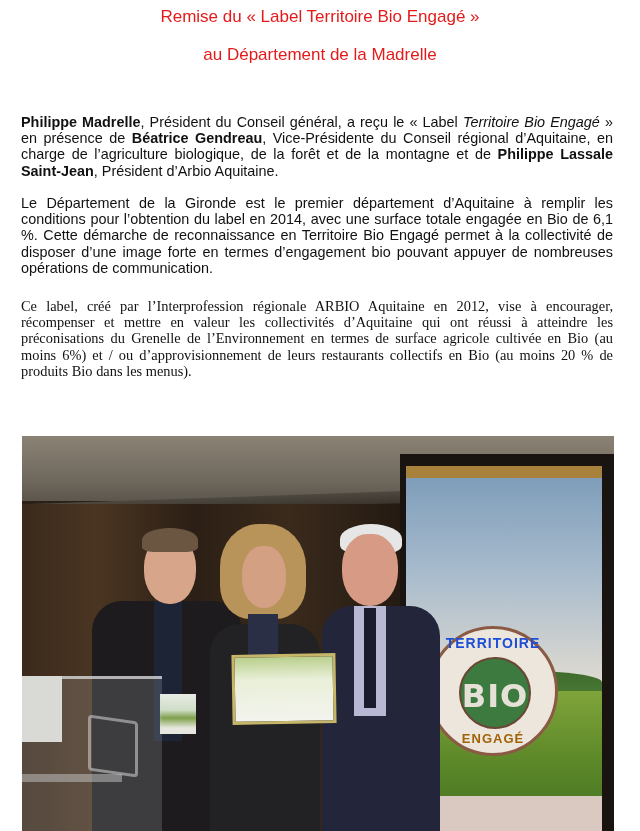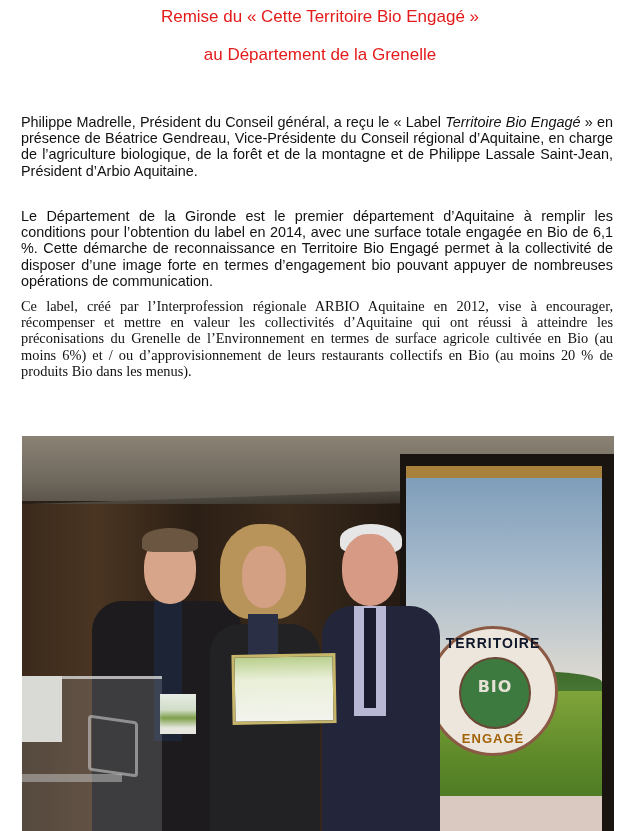--- a/index.html
+++ b/index.html
@@ -5,23 +5,23 @@
   html, body { margin: 0; padding: 0; background: #ffffff; }
   body { width: 640px; height: 831px; position: relative; overflow: hidden;
          font-family: "Liberation Sans", sans-serif; color: #111; }
   .title { position: absolute; left: 0; width: 640px; text-align: center;
            color: #e31b1b; font-size: 17px; line-height: 20px; }
   .t1 { top: 7px; }
   .t2 { top: 45px; }
   .para { position: absolute; left: 21px; width: 592px; font-size: 14.4px;
           line-height: 16.2px; text-align: justify; color: #111; }
   .p1 { top: 114px; }
-  .p2 { top: 208px; }
+  .p2 { top: 195px; }
   .p3 { top: 298px; font-family: Liberation Serif, serif; }
-  .para b { font-weight: normal; }
+  .para b { font-weight: bold; }
   .para i { font-style: italic; }
 
   
   .photo { position: absolute; left: 22px; top: 436px; width: 592px; height: 395px;
            overflow: hidden; background: #2a2018; }
   .ceiling { position: absolute; left: 0; top: 0; width: 100%; height: 65px;
              background: linear-gradient(#8a8274, #6e675c 70%, #5c564d); }
   .ceiling-edge { position: absolute; left: 0; top: 58px; width: 100%; height: 12px;
              background: linear-gradient(#4d4840, #3a342d); transform: skewY(-2deg); }
   .wall { position: absolute; left: 0; top: 68px; width: 380px; height: 340px;
@@ -33,23 +33,23 @@
   .trees { position: absolute; left: 0; top: 205px; width: 100%; height: 28px;
            background: linear-gradient(#3f6b2e, #4b7a34); border-radius: 40% 40% 0 0; }
   .grass { position: absolute; left: 0; top: 225px; width: 100%; height: 110px;
            background: linear-gradient(#7fa43a, #5f8a2a 60%, #4d7a25); }
   .banner-bottom { position: absolute; left: 0; top: 330px; width: 100%; height: 40px; background: #d9c9c0; }
   .logo { position: absolute; left: 22px; top: 160px; width: 130px; height: 130px; border-radius: 50%;
           background: #ece6dc; border: 3px solid #8a5a44; box-sizing: border-box; }
   .logo-inner { position: absolute; left: 28px; top: 28px; width: 68px; height: 68px; border-radius: 50%;
                 background: #3d7a40; border: 2px solid #6a4634; }
   .logo-bio { position: absolute; left: 0; top: 18px; width: 100%; text-align: center;
-              font-family: "DejaVu Sans", sans-serif; font-weight: bold; font-size: 16px; color: #e6e1d6; letter-spacing: 1px; }
+              font-family: "DejaVu Sans", sans-serif; font-weight: bold; font-size: 32px; color: #e6e1d6; letter-spacing: 1px; }
   .logo-top { position: absolute; left: 0; top: 6px; width: 100%; text-align: center; font-weight: bold;
-              font-size: 14px; color: #0f172a; letter-spacing: 1px; }
+              font-size: 14px; color: #1d4ed8; letter-spacing: 1px; }
   .logo-bottom { position: absolute; left: 0; top: 102px; width: 100%; text-align: center; font-weight: bold;
                  font-size: 13px; color: #a16207; letter-spacing: 1px; }
 
   .person { position: absolute; }
   .head { position: absolute; border-radius: 45% 45% 48% 48%; background: #d7a58a; }
   .hair { position: absolute; }
   .suit { position: absolute; border-radius: 30px 30px 0 0; }
   .p-left .suit { left: 0; top: 85px; width: 150px; height: 260px; background: #1d1b1d; }
   .p-left .shirt { position: absolute; left: 62px; top: 85px; width: 28px; height: 140px; background: #1c2436; }
   .p-left .head { left: 52px; top: 20px; width: 52px; height: 68px; }
@@ -69,22 +69,22 @@
   .card { position: absolute; left: 138px; top: 258px; width: 36px; height: 40px; background: linear-gradient(#e7ece4 0%, #d0ddc8 40%, #7ea04a 60%, #e7e7e0 85%); }
   .podium { position: absolute; left: 0; top: 240px; width: 140px; height: 160px;
             background: rgba(210,215,220,0.18); border-top: 3px solid rgba(230,230,230,0.7); }
   .podium-sign { position: absolute; left: 0; top: 240px; width: 40px; height: 66px; background: #d9d9d6; }
   .podium-window { position: absolute; left: 66px; top: 282px; width: 44px; height: 50px; border: 3px solid rgba(200,200,200,0.6); border-radius: 4px; transform: skewY(8deg); }
   .podium-shelf { position: absolute; left: 0; top: 338px; width: 100px; height: 8px; background: rgba(200,200,200,0.5); }
 </style>
 </head>
 <body>
 
-<div class="title t1">Remise du « Cette Territoire Bio Engagé »</div>
-<div class="title t2">au Département de la Grenelle</div>
+<div class="title t1">Remise du « Label Territoire Bio Engagé »</div>
+<div class="title t2">au Département de la Madrelle</div>
 
 <div class="para p1"><b>Philippe Madrelle</b><span>, Président du Conseil général, a reçu le « Label </span><i>Territoire Bio Engagé</i><span> » en présence de </span><b>Béatrice Gendreau</b><span>, Vice-Présidente du Conseil régional d’Aquitaine, en charge de l’agriculture biologique, de la forêt et de la montagne et de </span><b>Philippe Lassale Saint-Jean</b><span>, Président d’Arbio Aquitaine.</span></div>
 <div class="para p2"><span>Le Département de la Gironde est le premier département d’Aquitaine à remplir les conditions pour l’obtention du label en 2014, avec une surface totale engagée en Bio de 6,1 %. Cette démarche de reconnaissance en Territoire Bio Engagé permet à la collectivité de disposer d’une image forte en termes d’engagement bio pouvant appuyer de nombreuses opérations de communication.</span></div>
 <div class="para p3"><span>Ce label, créé par l’Interprofession régionale ARBIO Aquitaine en 2012, vise à encourager, récompenser et mettre en valeur les collectivités d’Aquitaine qui ont réussi à atteindre les préconisations du Grenelle de l’Environnement en termes de surface agricole cultivée en Bio (au moins 6%) et / ou d’approvisionnement de leurs restaurants collectifs en Bio (au moins 20 % de produits Bio dans les menus).</span></div>
 
 <div class="photo">
   <div class="ceiling"></div>
   <div class="ceiling-edge"></div>
   <div class="wall"></div>
 

